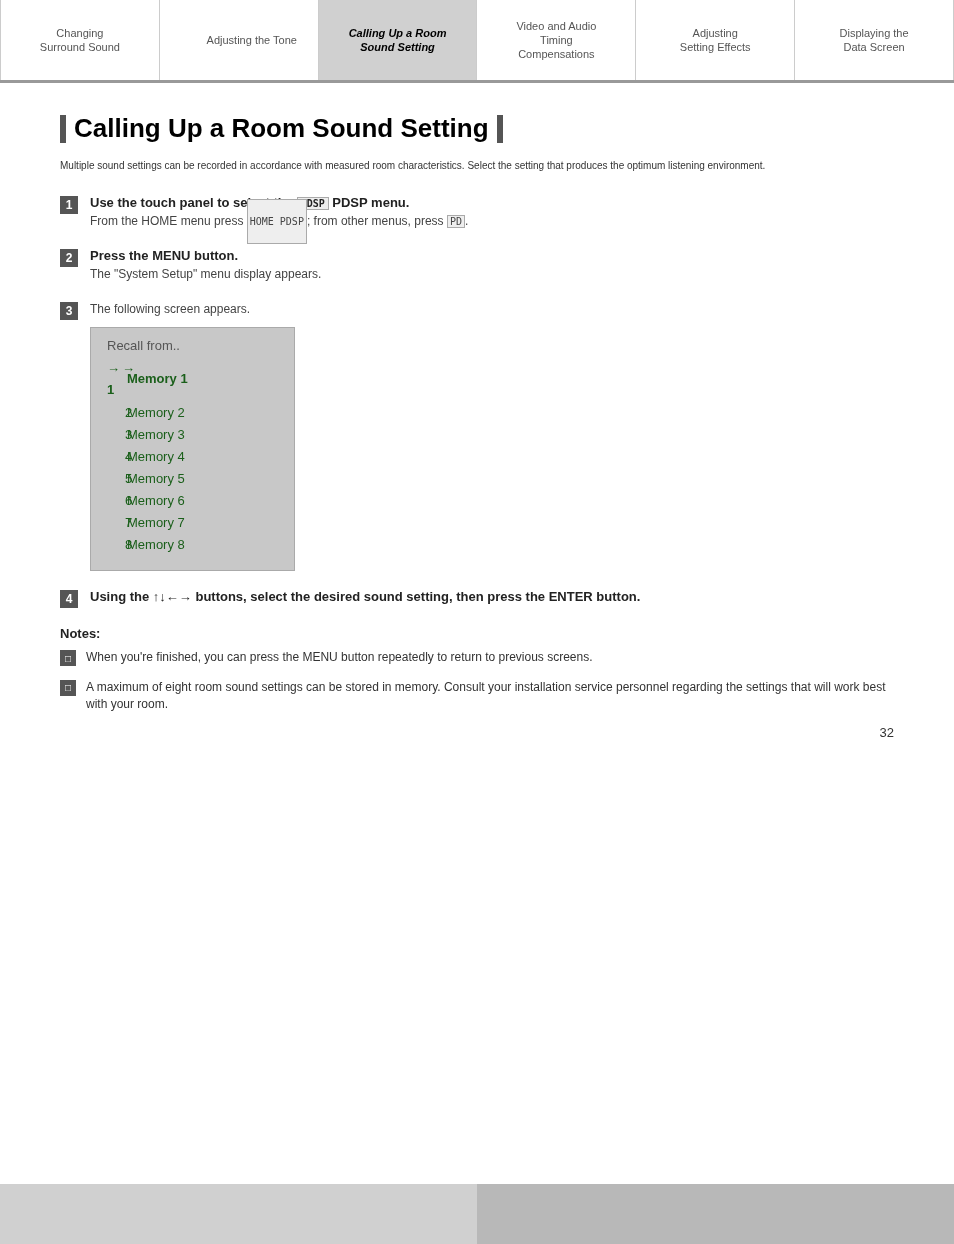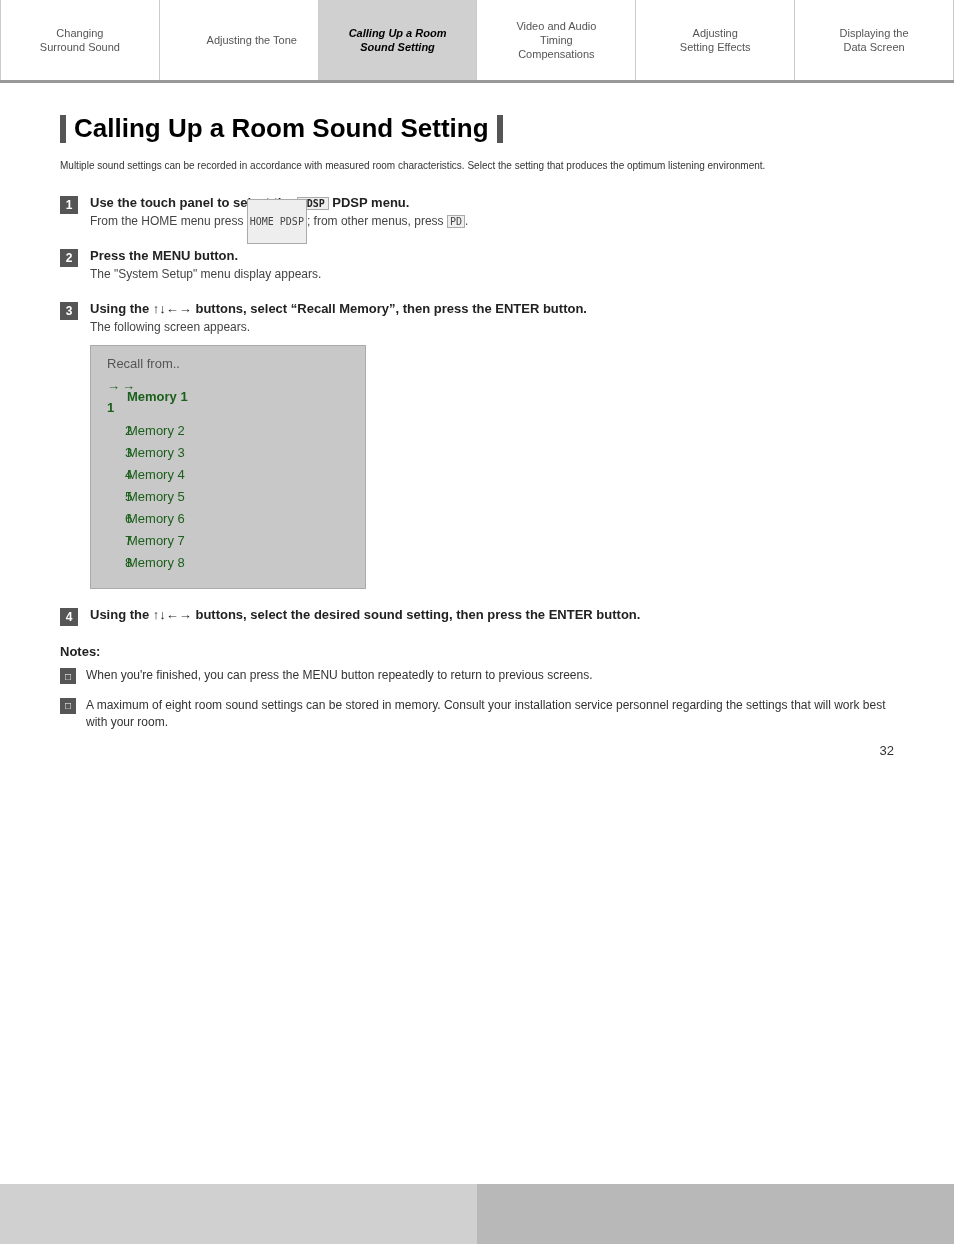--- a/index.html
+++ b/index.html
@@ -109,21 +109,21 @@
     .step-desc {
       font-size: 12px;
       color: #444;
       line-height: 1.4;
     }
 
     
     .recall-box {
       background: #c8c8c8;
       border: 1px solid #aaa;
-      width: 276px;
+      width: 205px;
       padding: 10px 16px 14px 16px;
       margin-top: 10px;
       font-size: 13px;
     }
     .recall-box-title {
       color: #555;
       font-size: 13px;
       margin-bottom: 4px;
     }
     .recall-items {
@@ -270,21 +270,20 @@
       <div class="step-number">2</div>
       <div class="step-content">
         <div class="step-title">Press the MENU button.</div>
         <div class="step-desc">The "System Setup" menu display appears.</div>
       </div>
     </div>
 
     <div class="step">
       <div class="step-number">3</div>
       <div class="step-content">
-        <div class="step-title">Using the ↑↓←→ buttons, select “Recall Memory”, then press the ENTER button.</div>
         <div class="step-desc">The following screen appears.</div>
 
         <div class="recall-box">
           <div class="recall-box-title">Recall from..</div>
           <ul class="recall-items">
             <li class="recall-item selected">
               <span class="item-num">→ 1</span>
               <span class="item-label">Memory 1</span>
             </li>
             <li class="recall-item">

